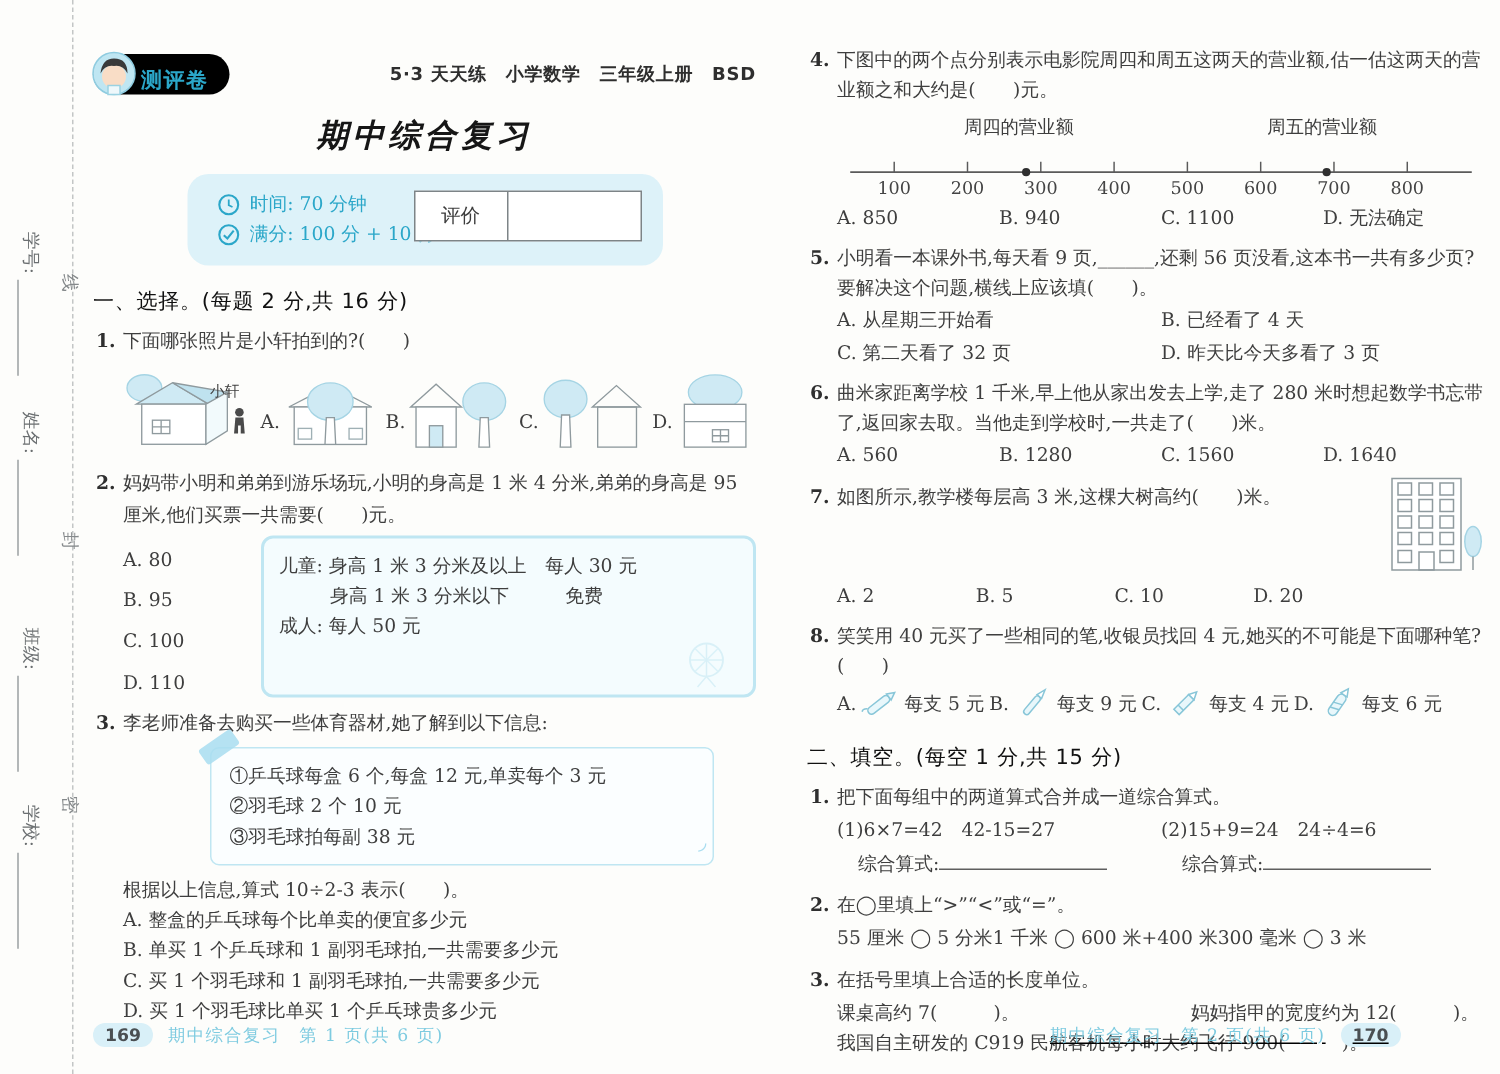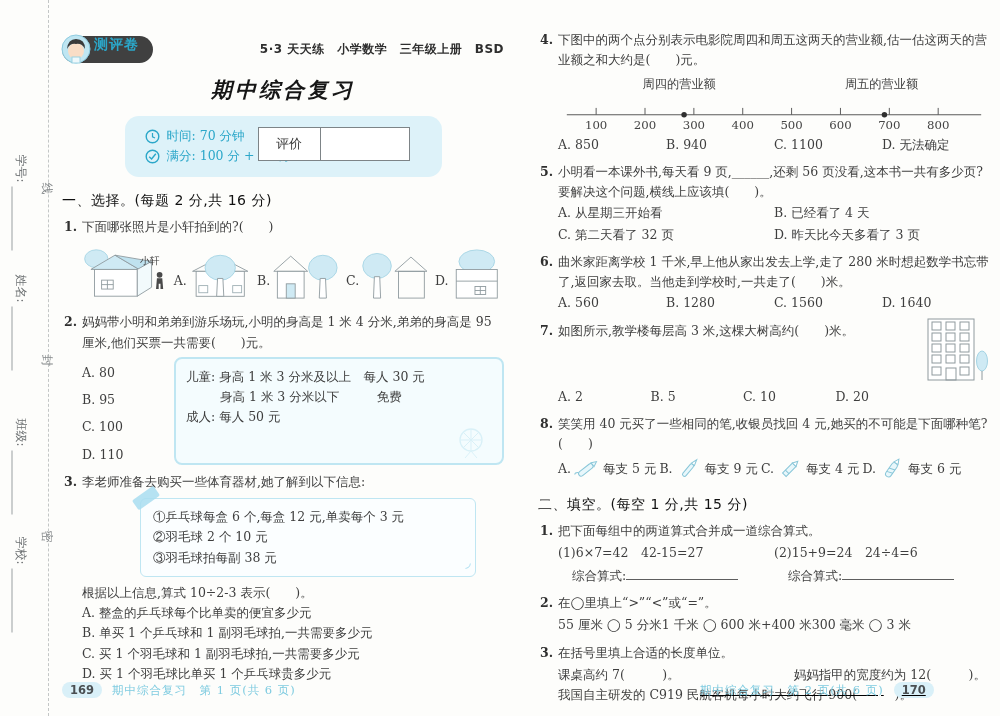--- a/index.html
+++ b/index.html
@@ -15,35 +15,35 @@
   .side-label .uline { display:inline-block; width:64px; border-bottom:1px solid #9aa0a2; height:13px; }
   .seal-char { position:absolute; left:40px; transform:rotate(90deg); color:#85898b; font-size:12px;
                font-family:"DejaVu Serif", serif; }
 
   
   .page-left  { position:absolute; left:62px;  top:36px; width:442px; }
   .page-right { position:absolute; left:538px; top:30px; width:452px; }
 
   
   .hdr-row { display:flex; justify-content:space-between; align-items:center; }
-  .badge { position:relative; display:inline-flex; align-items:flex-start; background:#404040;
+  .badge { position:relative; display:inline-flex; align-items:flex-end; background:#000000;
            border-radius:15px; height:27px; padding:0 14px 0 32px; }
   .badge-avatar { position:absolute; left:-2px; top:-3px; width:32px; height:32px; }
   .badge-text { color:#2ba7c9; font-weight:bold; font-size:14px; letter-spacing:1px; }
   .hdr-meta { font-size:12px; font-weight:bold; color:#2e2e2e; letter-spacing:0.5px; }
 
   .doc-title { text-align:center; font-size:21px; font-weight:bold; color:#161616;
                letter-spacing:3px; margin-top:13px;font-style:italic; }
 
   
   .info-box { position:relative; width:317px; margin:12px auto 0; background:#ddf2f9;
               border-radius:14px; padding:9px 12px 9px 20px; min-height:56px; }
   .info-line { display:flex; align-items:center; gap:7px; color:#2ba7c9; font-size:12.5px;
                font-family:"DejaVu Serif", serif; margin:3px 0; }
-  .eval-table { position:absolute; right:32px; top:11px; display:flex; height:34px; width:152px;
+  .eval-table { position:absolute; right:14px; top:11px; display:flex; height:34px; width:152px;
                 border:1px solid #7d8487; background:#fff; }
   .eval-label { width:62px; border-right:1px solid #7d8487; display:flex; align-items:center;
                 justify-content:center; font-size:13px; color:#3c3c3c; font-family:"DejaVu Serif", serif; }
   .eval-cell { flex:1; }
 
   
   .sec-head { font-size:14px; font-weight:normal; color:#111; margin-top:15px; letter-spacing:0.5px; }
   .q { position:relative; padding-left:20px; margin-top:7px; font-family:"DejaVu Serif", serif;
        font-size:12.5px; color:#3e3e3e; line-height:1.62; }
   .qnum { position:absolute; left:2px; top:0; font-weight:bold; color:#2f2f2f; }

